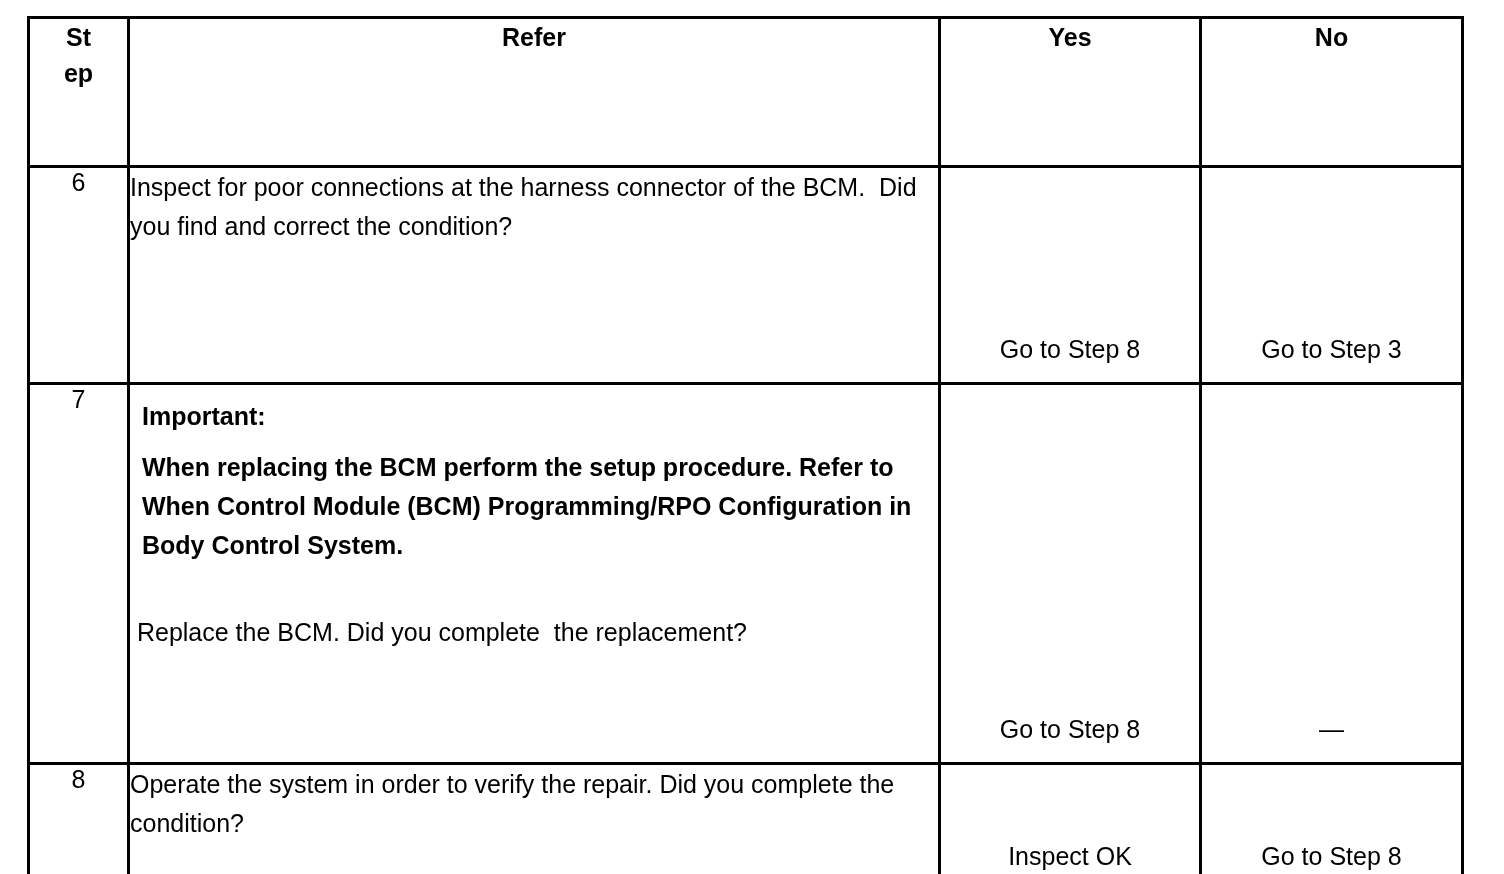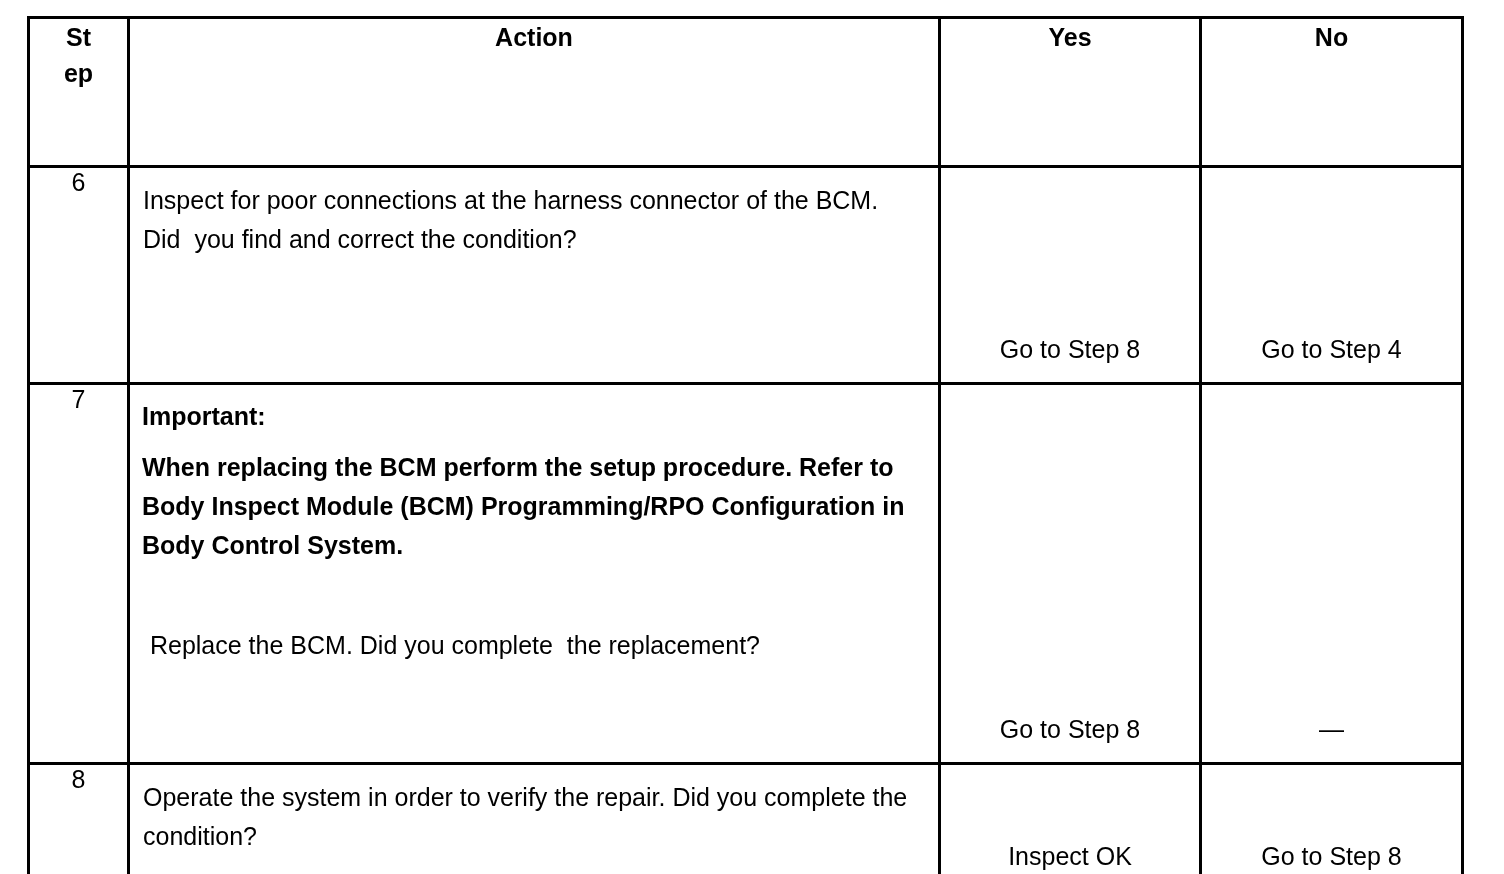--- a/index.html
+++ b/index.html
@@ -66,21 +66,21 @@
     text-align: center;
     vertical-align: middle;
     font-size: 25px;
   }
   .action-cell {
     padding: 14px 10px 10px 18px;
     font-size: 25px;
     line-height: 1.56;
   }
   .action-cell .para {
-    margin: 13px;
+    margin: 0;
     white-space: pre-wrap;
   }
   .action-cell .bold {
     font-weight: bold;
     margin: 12px;
     white-space: pre-wrap;
   }
   .action-cell .spacer {
     height: 36px;
   }
@@ -118,46 +118,46 @@
     </colgroup>
 
     <thead>
       <tr>
         <th class="hdr-cell">
           <span class="hdr-step">
             <span class="ln">St</span>
             <span class="ln">ep</span>
           </span>
         </th>
-        <th class="hdr-cell">Action</th>
+        <th class="hdr-cell">Refer</th>
         <th class="hdr-cell">Yes</th>
         <th class="hdr-cell">No</th>
       </tr>
     </thead>
 
     <tbody>
 
       <tr class="row-6">
         <td class="step-cell cellbox">6</td>
         <td class="action-cell cellbox">
           <p class="para">Inspect for poor connections at the harness connector of the BCM.  Did  you find and correct the condition?</p>
         </td>
         <td class="result-cell cellbox">
           <span class="rtext">Go to Step 8</span>
         </td>
         <td class="result-cell cellbox">
-          <span class="rtext">Go to Step 4</span>
+          <span class="rtext">Go to Step 3</span>
         </td>
       </tr>
 
       <tr class="row-7">
         <td class="step-cell cellbox">7</td>
         <td class="action-cell cellbox">
           <p class="bold">Important:</p>
-          <p class="bold">When replacing the BCM perform the setup procedure. Refer to Body Inspect Module (BCM) Programming/RPO Configuration in Body Control System.</p>
+          <p class="bold">When replacing the BCM perform the setup procedure. Refer to When Control Module (BCM) Programming/RPO Configuration in Body Control System.</p>
           <div class="spacer"></div>
           <p class="para"> Replace the BCM. Did you complete  the replacement?</p>
         </td>
         <td class="result-cell cellbox">
           <span class="rtext">Go to Step 8</span>
         </td>
         <td class="result-cell cellbox">
           <span class="rtext dash">—</span>
         </td>
       </tr>

